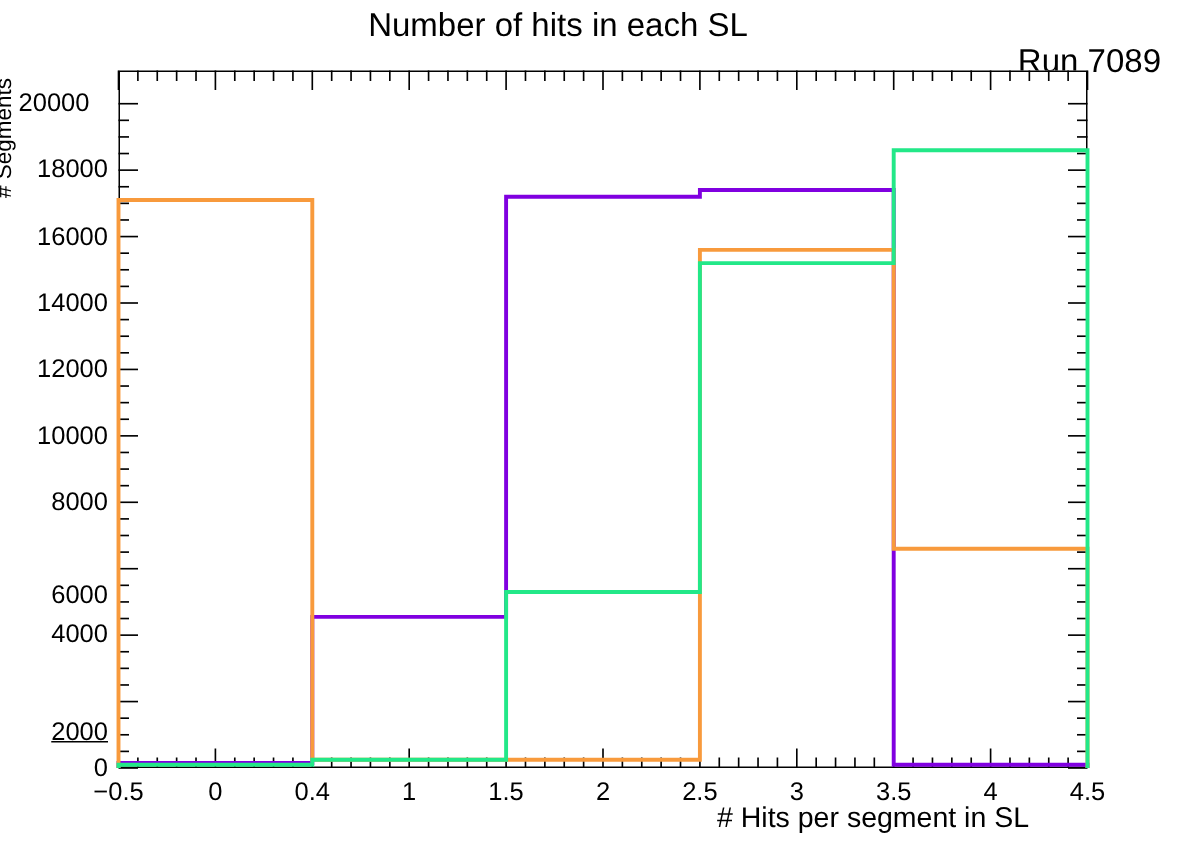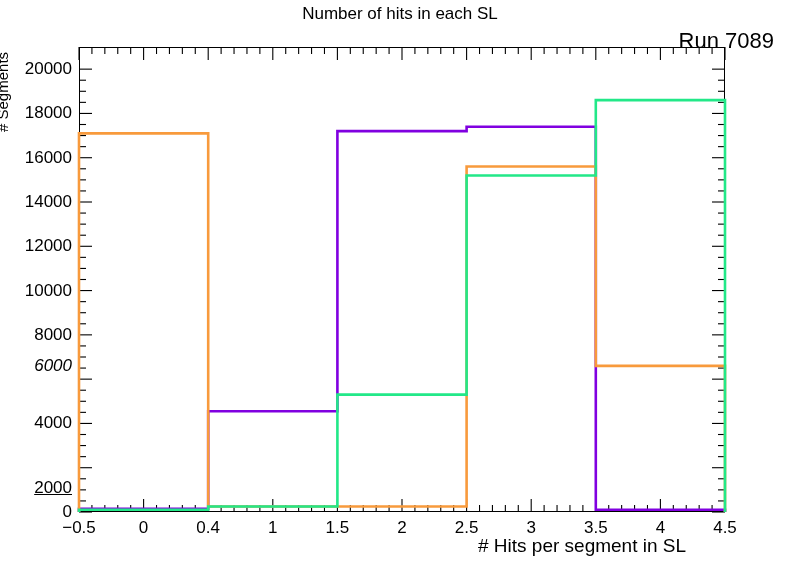--- a/index.html
+++ b/index.html
@@ -1,21 +1,21 @@
 <!DOCTYPE html>
 <html><head>
 <meta charset="utf-8">
 <style>
   html,body{margin:0;padding:0;}
   body{width:796px;height:572px;background:#ffffff;font-family:"Liberation Sans",sans-serif;overflow:hidden;}
   #root{position:relative;width:796px;height:572px;}
 
   .title{
     position:absolute;left:0;top:4px;width:744px;text-align:center;
-    font-size:17px;color:#000;letter-spacing:0px;margin-left:28px;
+    font-size:22px;color:#000;letter-spacing:0px;
   }
   .runlabel{
     position:absolute;right:22px;top:28px;font-size:22px;color:#000;
   }
 
   
   .frame{
     position:absolute;left:79px;top:47px;width:646px;height:465px;
     border:1.2px solid #000;box-sizing:border-box;background:#fff;
   }
@@ -248,28 +248,28 @@
         <polyline points="79.00,512.00 79.00,508.68 208.20,508.68 208.20,411.25 337.40,411.25 337.40,131.14 466.60,131.14 466.60,126.71 595.80,126.71 595.80,509.79 725.00,509.79 725.00,512.00" fill="none" stroke="#8000e0" stroke-width="2.6" stroke-linejoin="miter"></polyline>
         <polyline points="79.00,512.00 79.00,133.36 208.20,133.36 208.20,506.46 337.40,506.46 337.40,506.46 466.60,506.46 466.60,166.57 595.80,166.57 595.80,365.86 725.00,365.86 725.00,512.00" fill="none" stroke="#f89a3c" stroke-width="2.6" stroke-linejoin="miter"></polyline>
         <polyline points="79.00,512.00 79.00,509.79 208.20,509.79 208.20,506.46 337.40,506.46 337.40,394.64 466.60,394.64 466.60,175.43 595.80,175.43 595.80,100.14 725.00,100.14 725.00,512.00" fill="none" stroke="#22e888" stroke-width="2.6" stroke-linejoin="miter"></polyline>
       </g>
   </svg>
 
   <div id="ylabels">
       <div class="ytick-label" style="left: 0px; top: 502px;">0</div>
       <div class="ytick-label" style="left: 0px; top: 478px; text-decoration: underline;">2000</div>
       <div class="ytick-label" style="left: 0px; top: 413.429px;">4000</div>
-      <div class="ytick-label" style="left: 0px; top: 356px; font-style: italic;">6000</div>
+      <div class="ytick-label" style="left: 0px; top: 387px;">6000</div>
       <div class="ytick-label" style="left: 0px; top: 324.857px;">8000</div>
       <div class="ytick-label" style="left: 0px; top: 280.571px;">10000</div>
       <div class="ytick-label" style="left: 0px; top: 236.286px;">12000</div>
       <div class="ytick-label" style="left: 0px; top: 192px;">14000</div>
       <div class="ytick-label" style="left: 0px; top: 147.714px;">16000</div>
       <div class="ytick-label" style="left: 0px; top: 103.429px;">18000</div>
-      <div class="ytick-label" style="left: 0px; top: 59.1429px;">20000</div>
+      <div class="ytick-label" style="left: 0px; top: 59.1429px; text-align: center;">20000</div>
     </div>
   <div id="xlabels">
       <div class="xtick-label" style="left: 49px; top: 518px;">−0.5</div>
       <div class="xtick-label" style="left: 113.6px; top: 518px;">0</div>
       <div class="xtick-label" style="left: 178.2px; top: 518px;">0.4</div>
       <div class="xtick-label" style="left: 242.8px; top: 518px;">1</div>
       <div class="xtick-label" style="left: 307.4px; top: 518px;">1.5</div>
       <div class="xtick-label" style="left: 372px; top: 518px;">2</div>
       <div class="xtick-label" style="left: 436.6px; top: 518px;">2.5</div>
       <div class="xtick-label" style="left: 501.2px; top: 518px;">3</div>

